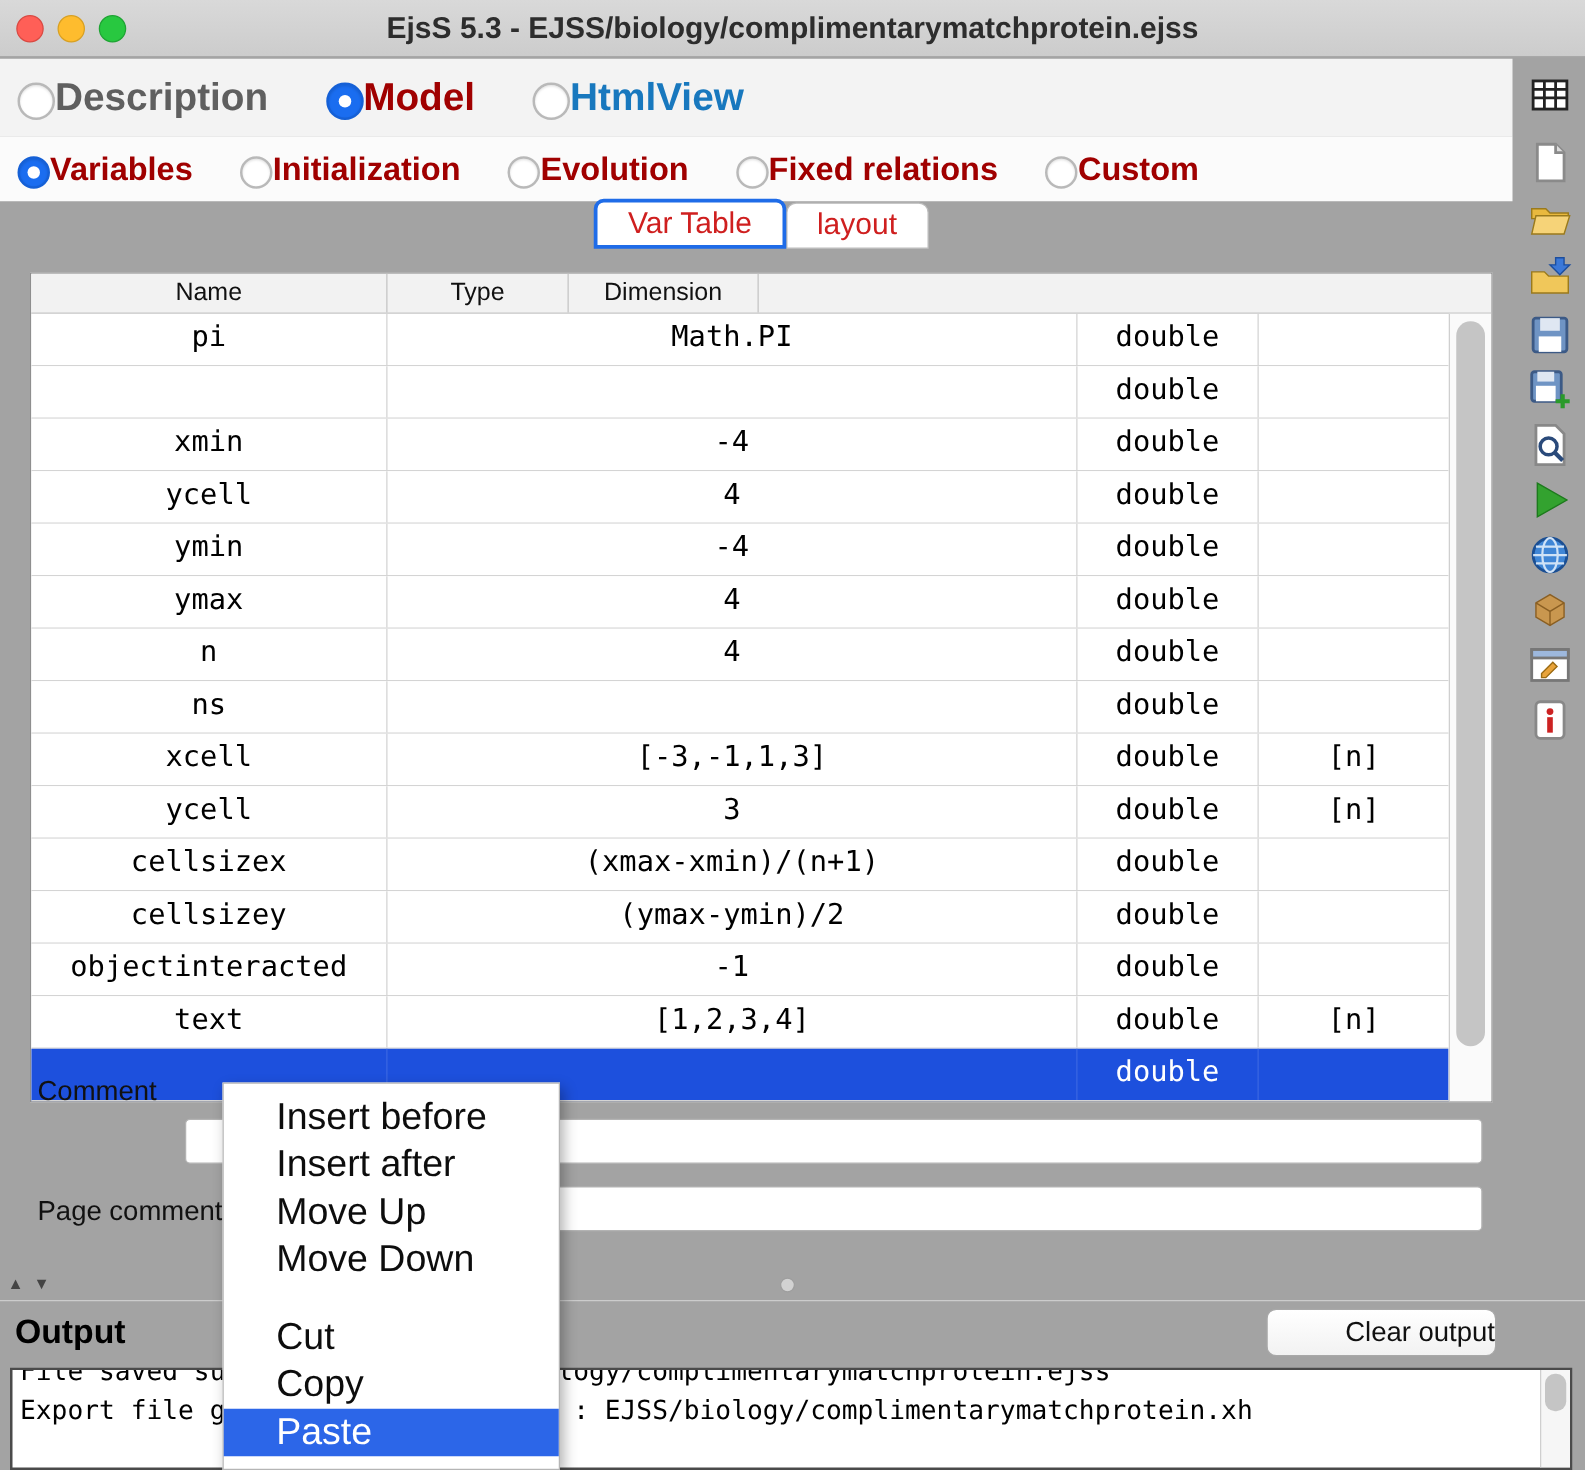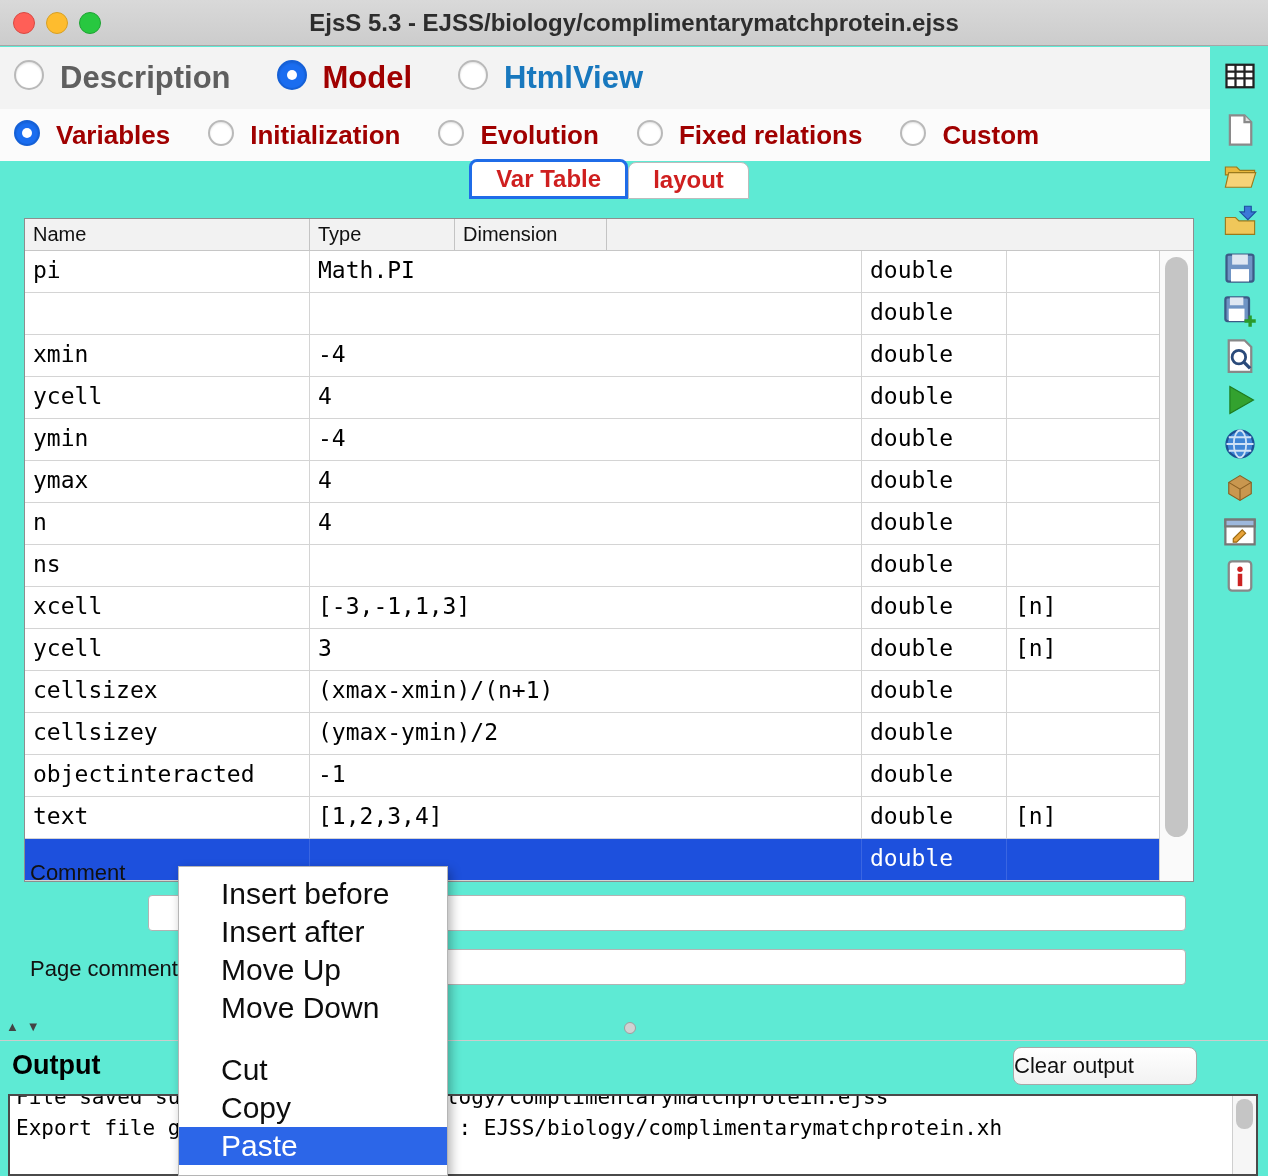--- a/index.html
+++ b/index.html
@@ -1,55 +1,55 @@
 <!DOCTYPE html>
 <html><head>
 <meta charset="utf-8">
 <style>
   * { margin:0; padding:0; box-sizing:border-box; }
   body { background:#888; font-family:"Liberation Sans", sans-serif; }
-  .app { position:relative; width:1268px; height:1176px; background:#5eead4; overflow:hidden;padding-left:25px; }
+  .app { position:relative; width:1268px; height:1176px; background:#a3a3a3; overflow:hidden;padding-left:25px; }
 
   
   .titlebar { position:absolute; left:0; top:0; width:1268px; height:46px;
     background:linear-gradient(#d9d9d9,#cccccc); border-bottom:1px solid #a6a6a6; }
   .lights { position:absolute; left:13px; top:12px; display:flex; gap:11px; }
   .light { width:22px; height:22px; border-radius:50%; }
   .light.red { background:#ff5f57; border:1px solid #d94942; }
   .light.yellow { background:#febc2e; border:1px solid #d8a022; }
   .light.green { background:#28c840; border:1px solid #1ea433; }
   .win-title { position:absolute; left:0; right:0; top:0; height:46px; line-height:46px;
     text-align:center; font-size:24px; font-weight:600; color:#2d2d2d; }
 
   
   .row1 { position:absolute; left:0; top:47px; width:1210px; height:62px; display:flex;
     align-items:center; padding-left:14px; gap:46px; background:#f3f3f3; }
   .row2 { position:absolute; left:0; top:109px; width:1210px; height:52px; display:flex;
     align-items:center; padding-left:14px; gap:38px; background:#fbfbfb; }
-  .radio-item { display:flex; align-items:flex-start; gap:16px; cursor:default; }
+  .radio-item { display:flex; align-items:flex-end; gap:0; cursor:default; }
   .radio { border-radius:50%; background:#fff; border:2px solid #b9b9b9;
     box-shadow:inset 0 1px 2px rgba(0,0,0,.12); position:relative; flex:none; }
   .row1 .radio { width:30px; height:30px; }
   .row2 .radio { width:26px; height:26px; }
   .radio.on { background:#1a6df0; border-color:#1560d6; }
   .radio.on::after { content:""; position:absolute; left:50%; top:50%; width:10px; height:10px;
     margin:-5px 0 0 -5px; border-radius:50%; background:#fff; }
   .row1 .radio-label { font-size:31px; font-weight:bold; }
   .row2 .radio-label { font-size:26px; font-weight:bold; }
 
   
   .page-tabs { position:absolute; left:24px; top:159px; width:1170px; height:40px;
     display:flex; justify-content:center; align-items:flex-end; }
-  .ptab { height:37px; line-height:34px; padding:0 24px; font-size:24px; font-weight:bold;
+  .ptab { height:37px; line-height:34px; padding:0 24px; font-size:24px; font-weight:normal;
     background:#fff; border:1px solid #bcbcbc; border-radius:8px 8px 0 0; }
   .ptab.sel { border:3px solid #1f6ce8; height:40px; line-height:34px; z-index:2; }
 
   
   .table-wrap { position:absolute; left:24px; top:218px; width:1170px; height:664px;
-    background:#fff; border:1px solid #8e8e8e; }
+    background:#fff; border:1px solid #8e8e8e;text-align:center; }
   .thead { position:absolute; left:0; top:0; right:0; height:32px; background:#f2f2f2;
     border-bottom:1px solid #c6c6c6; display:flex; }
   .th { font-size:20px; color:#111; padding:4px 8px; border-right:1px solid #c4c4c4;
     white-space:nowrap; overflow:hidden; }
   .th.c0 { width:285px; } .th.c1 { width:552px; } .th.c2 { width:145px; } .th.c3 { width:152px; }
   .th.fill { flex:1; border-right:none; }
   .tbody { position:absolute; left:0; top:32px; width:1134px; bottom:0; overflow:hidden; }
   .trow { display:flex; height:42px; border-bottom:1px solid #d4d4d4; background:#fff; }
   .tcell { padding:6px 8px; font-family:"DejaVu Sans Mono", monospace; font-size:23px;
     border-right:1px solid #d4d4d4; white-space:nowrap; overflow:hidden; color:#000; }
@@ -71,21 +71,21 @@
   .split-arrows { position:absolute; left:6px; top:1019px; font-size:13px; color:#444;
     letter-spacing:8px; }
   .split-dot { position:absolute; left:624px; top:1022px; width:12px; height:12px;
     border-radius:50%; background:#d2d2d2; border:1px solid #9e9e9e; }
   .split-line { position:absolute; left:0; top:1040px; width:1268px; height:1px; background:#cccccc; }
 
   
   .out-title { position:absolute; left:12px; top:1050px; font-size:27px; font-weight:bold; color:#000; }
   .clear-btn { position:absolute; left:1013px; top:1047px; width:184px; height:38px;
     background:linear-gradient(#ffffff,#f2f2f2); border:1px solid #a8a8a8; border-radius:8px;
-    font-size:22px; text-align:left; line-height:36px; color:#111; }
+    font-size:22px; text-align:right; line-height:36px; color:#111; }
   .console { position:absolute; left:8px; top:1094px; width:1250px; height:82px; background:#fff;
     border:2px solid #4a4a4a; overflow:hidden; }
   .console-text { font-family:"DejaVu Sans Mono", monospace; font-size:21px; line-height:31px;
     white-space:pre; margin:-14px 0 0 6px; color:#000; }
   .cscroll { position:absolute; right:0; top:0; width:24px; bottom:0; background:#f6f6f6;
     border-left:1px solid #cfcfcf; }
   .cthumb { position:absolute; left:3px; right:3px; top:3px; height:30px; background:#c5c5c5;
     border-radius:8px; }
 
   

